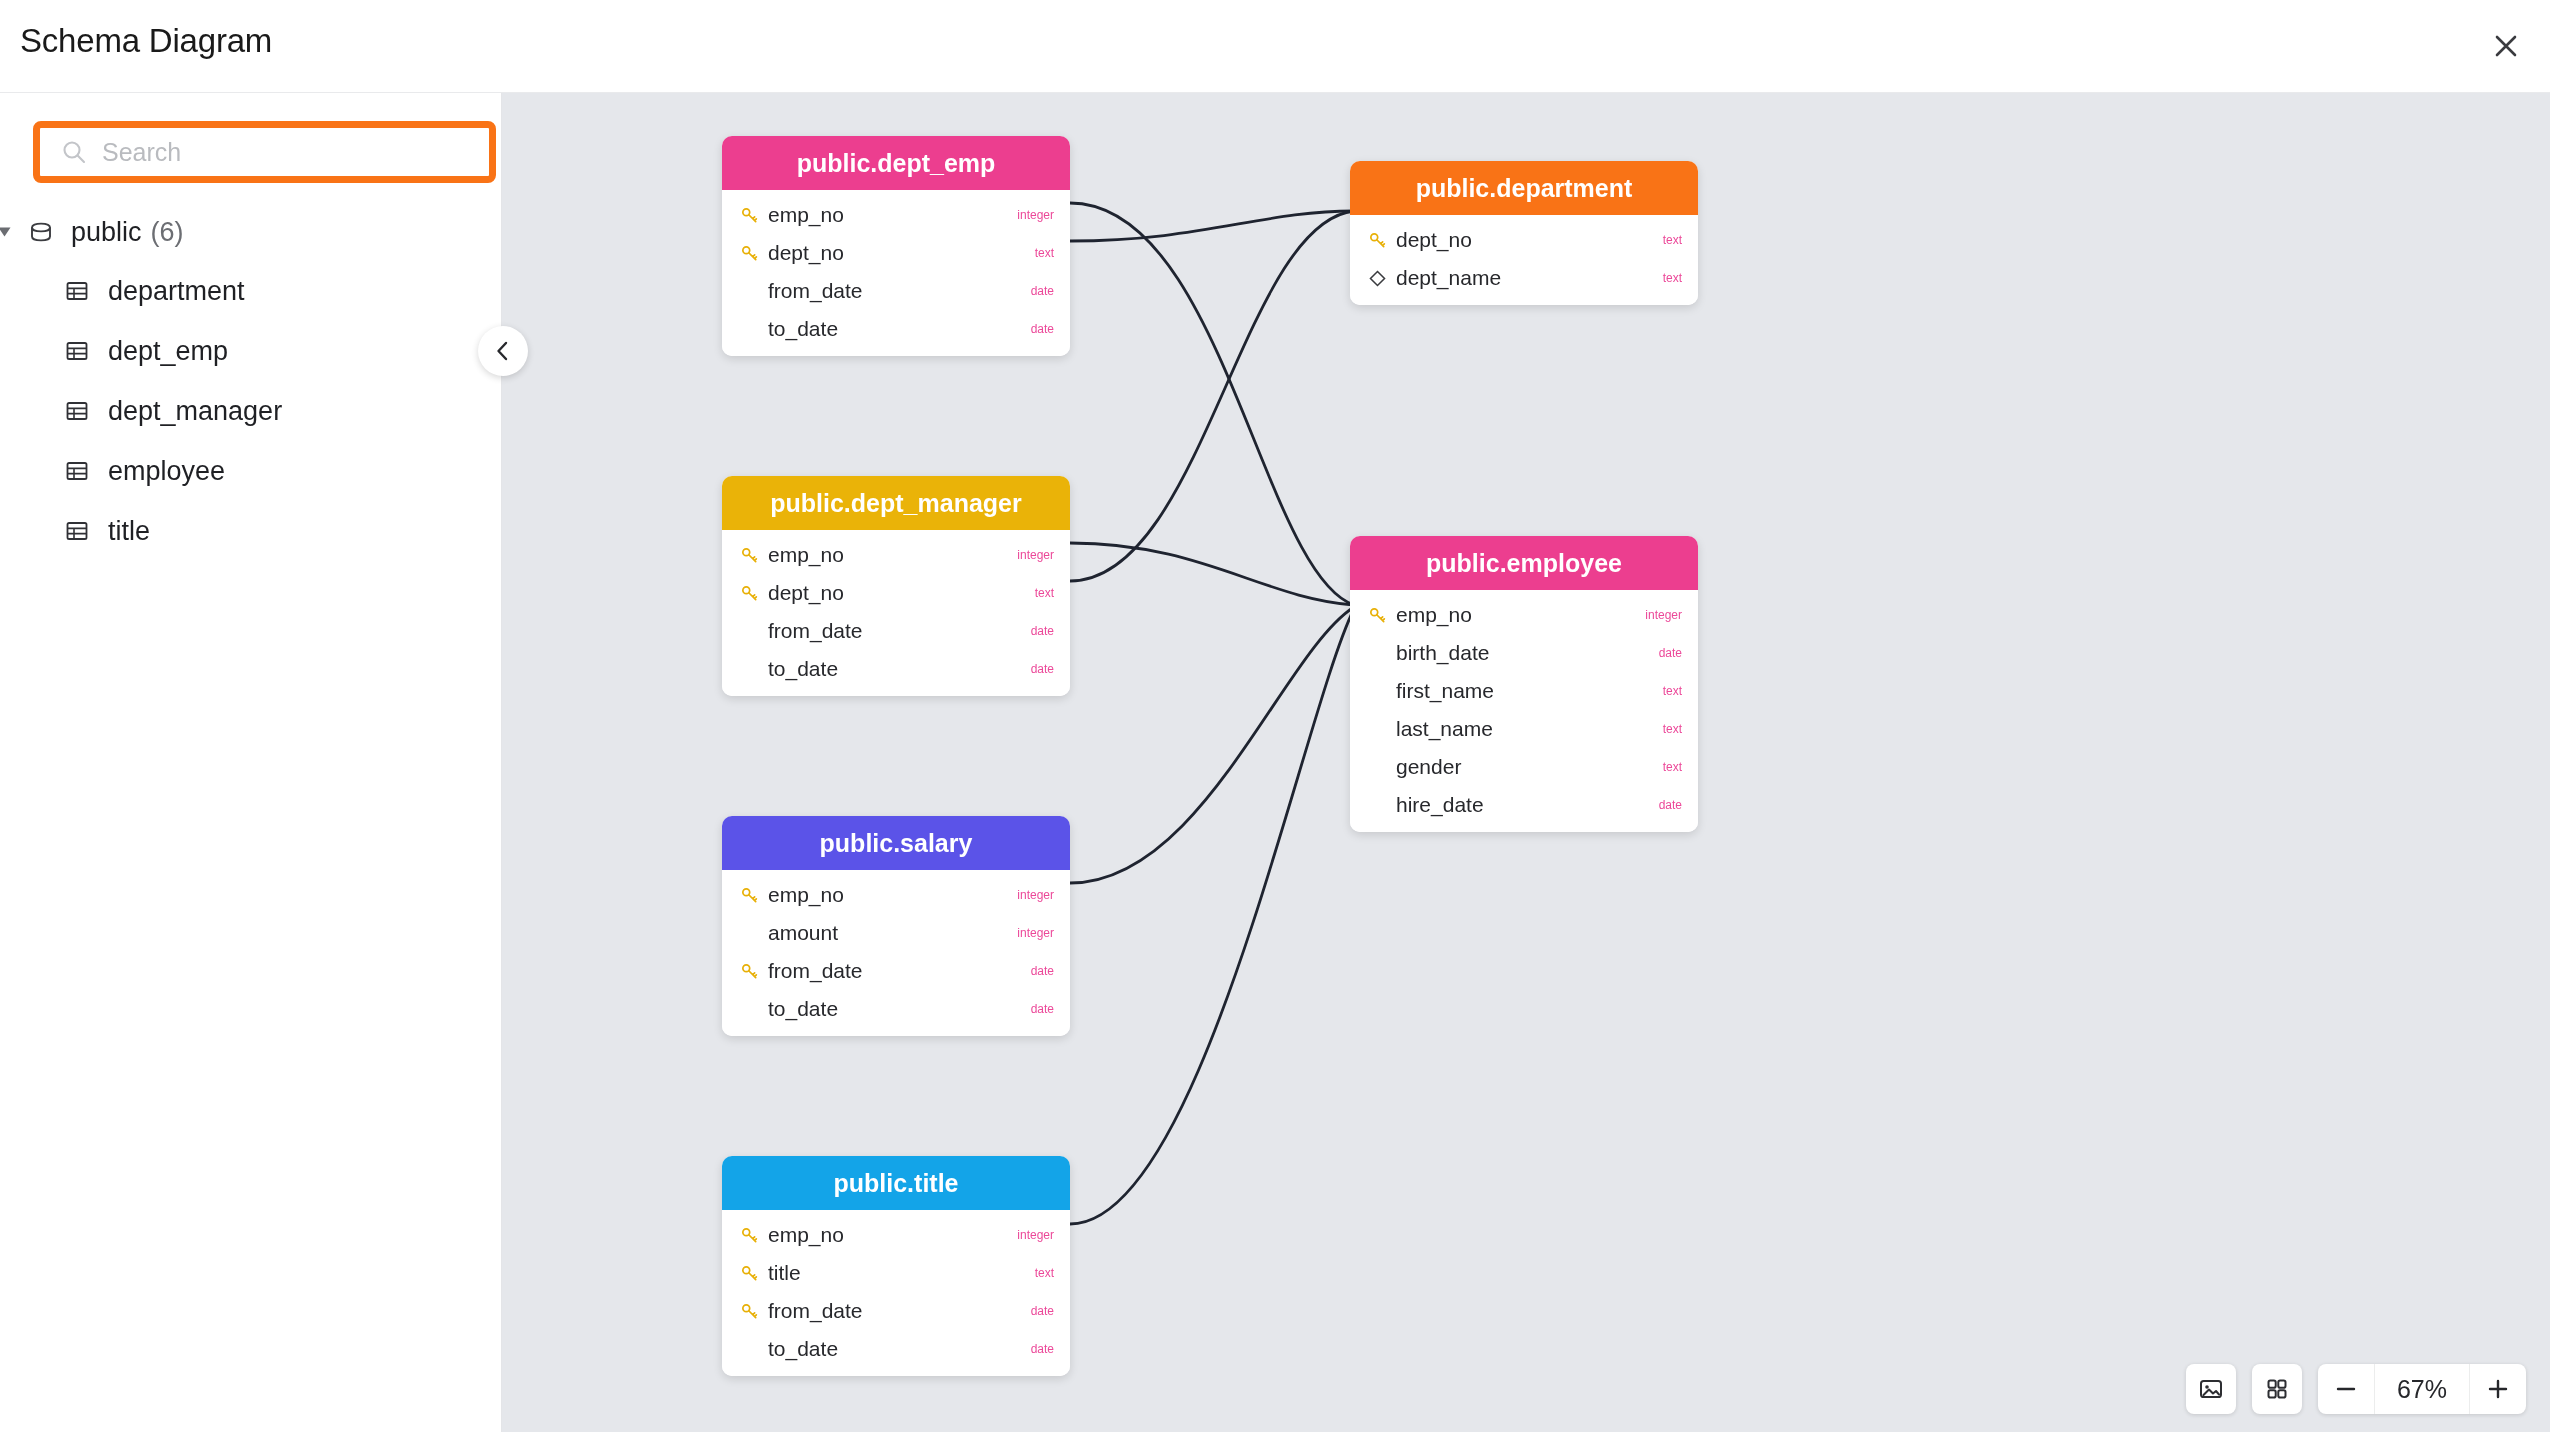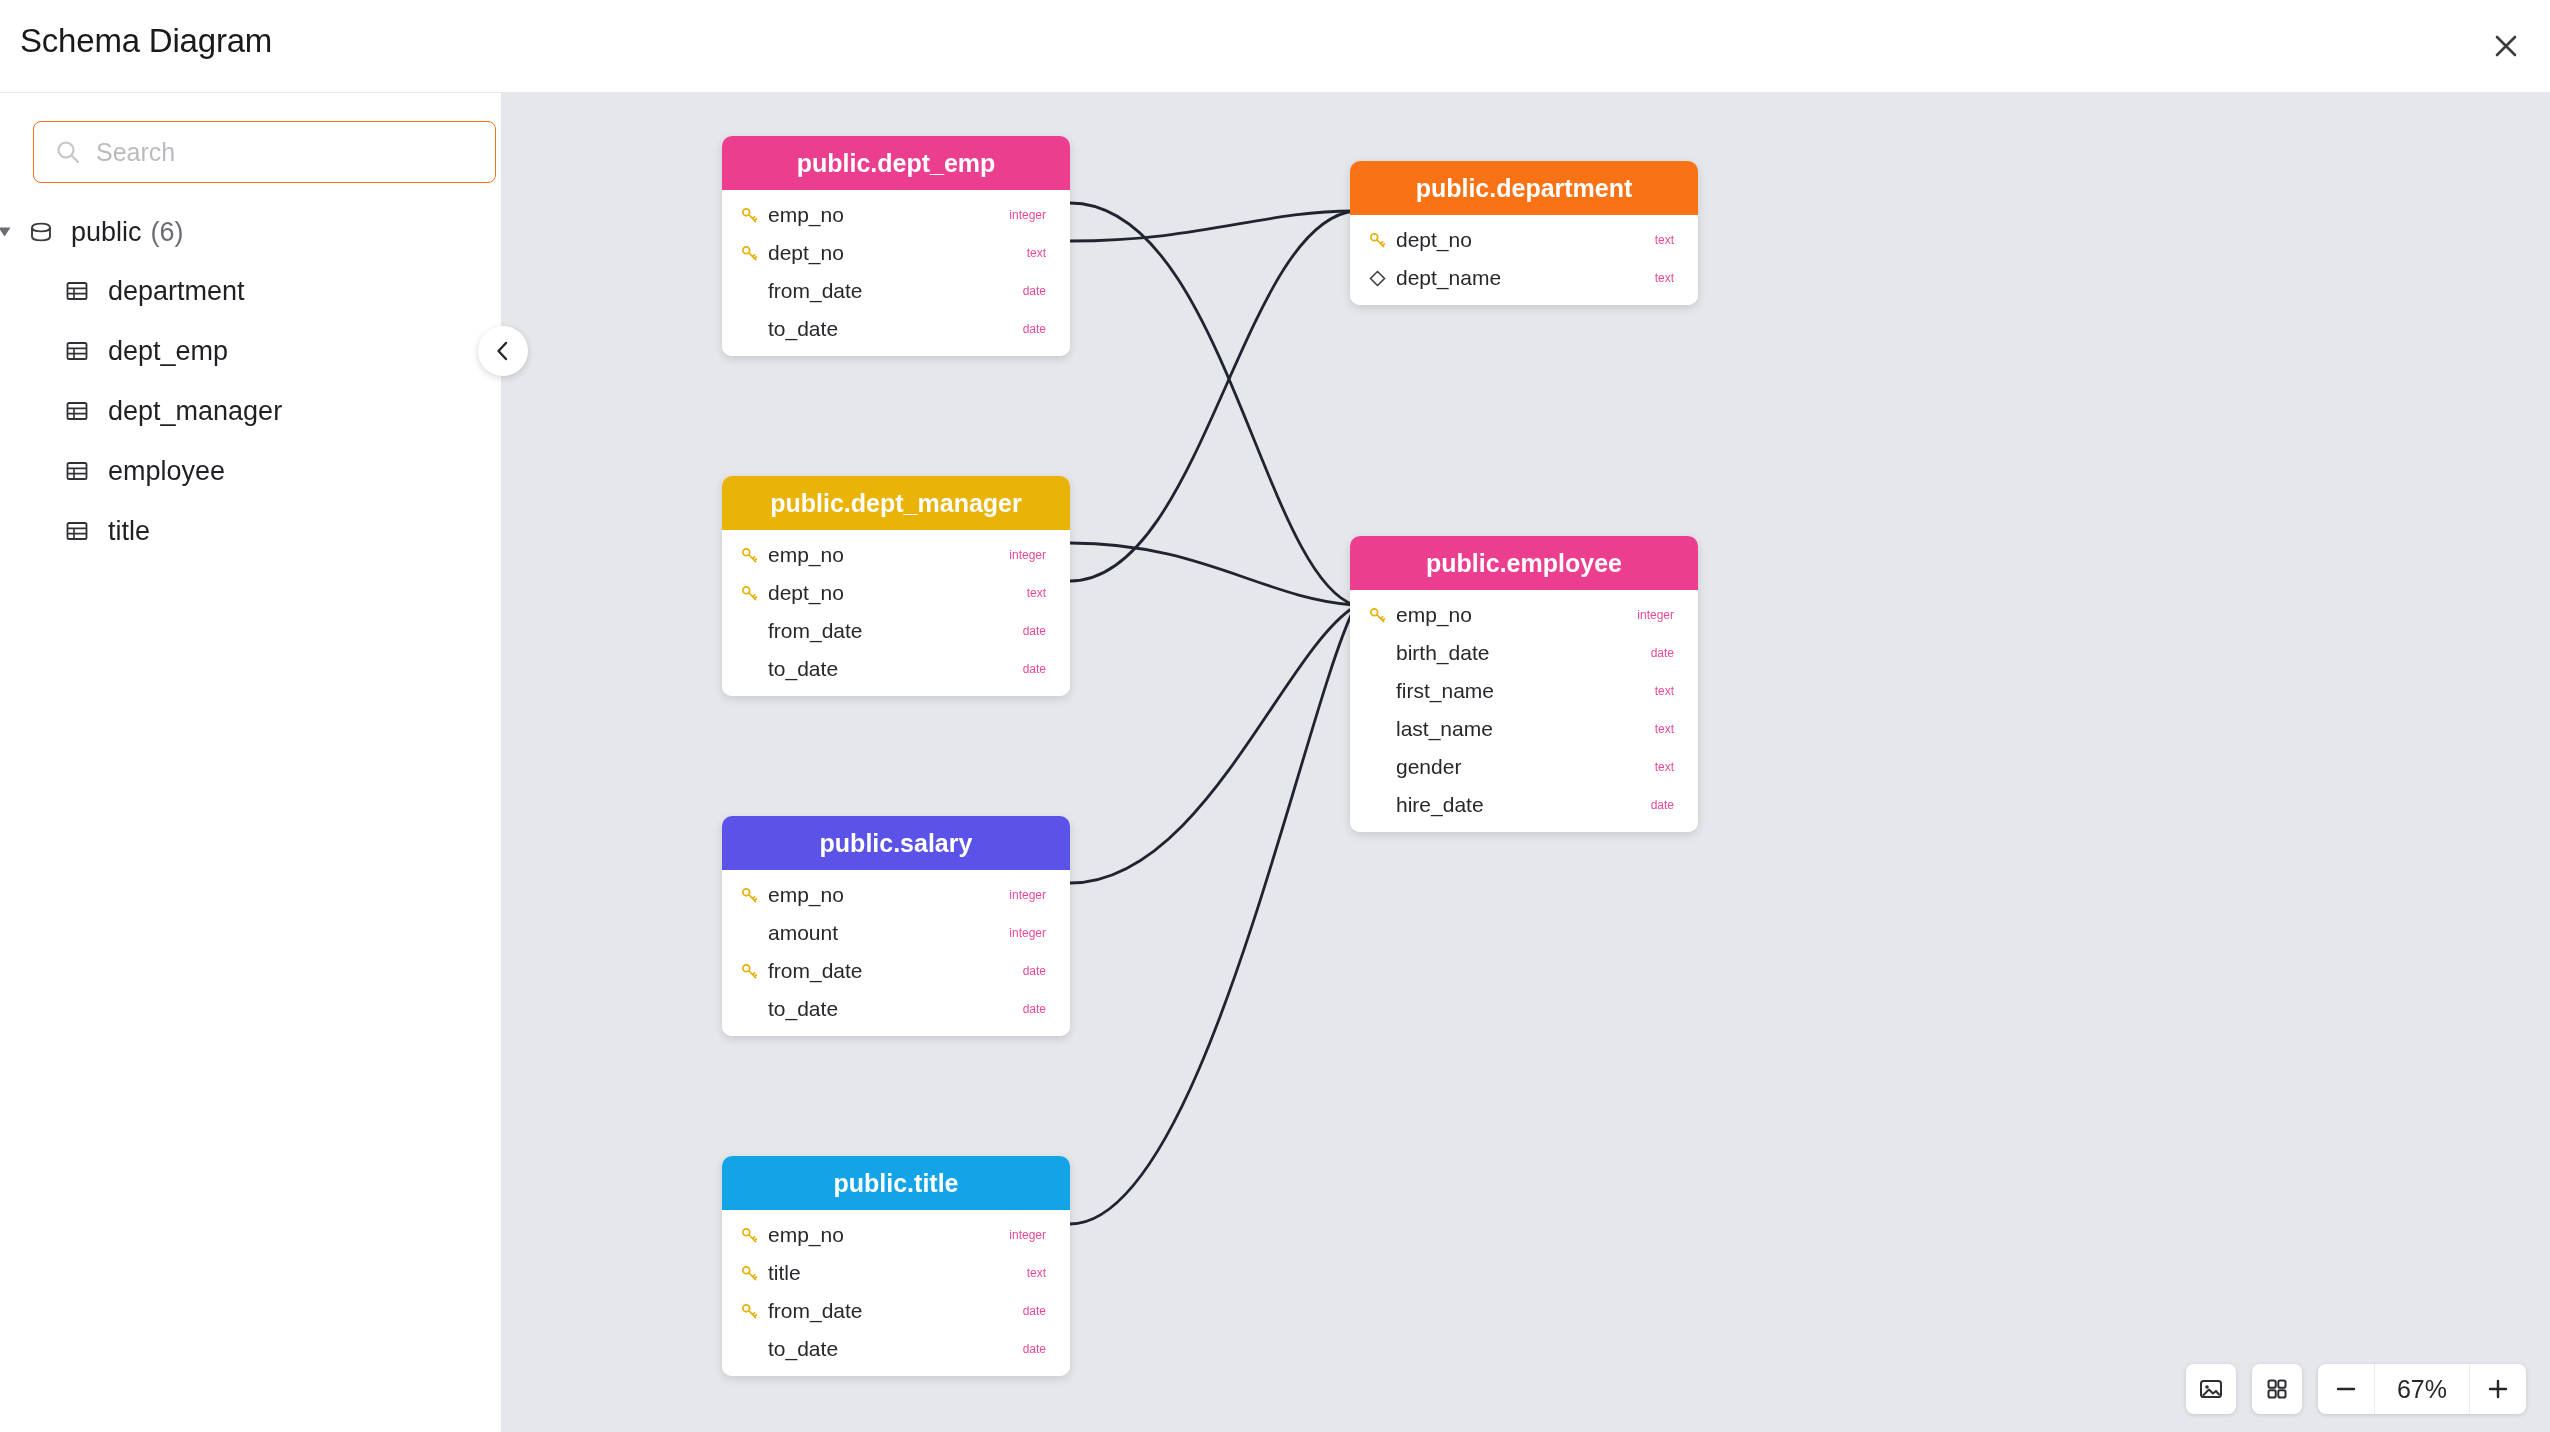--- a/index.html
+++ b/index.html
@@ -34,21 +34,21 @@
   
   .sidebar {
     position: absolute; left: 0; top: 93px;
     width: 502px; height: 1339px;
     background: #ffffff;
     border-right: 1px solid #e4e5e8;
   }
   .search-wrap {
     position: absolute; left: 33px; top: 28px;
     width: 463px; height: 62px;
-    border: 1px solid #f97316; border-radius: 8px;
+    border: 7px solid #f97316; border-radius: 8px;
     background: #fff; display: flex; align-items: center;
   }
   .search-icon { margin-left: 20px; display: block; flex: 0 0 auto; }
   .search-input {
     flex: 1; border: none; outline: none; background: transparent;
     font-family: "Liberation Sans", sans-serif;
     font-size: 25px; color: #222; margin-left: 14px; padding-right: 14px;
   }
   .search-input::placeholder { color: #b9bbbf; }
 
@@ -101,21 +101,21 @@
     overflow: hidden;
     cursor: move;
   }
   .node-header {
     height: 54px; display: flex; align-items: center; justify-content: center;
     font-size: 25px; font-weight: 700; color: #ffffff;
   }
   .node-body { padding: 6px 0 8px 0; background: #fff; }
   .col-row {
     height: 38px; display: flex; align-items: center;
-    padding: 0 24px 0 14px; font-size: 21px;
+    padding: 0 16px 0 14px; font-size: 21px;
   }
   .col-icon {
     width: 26px; flex: 0 0 auto; display: flex;
     align-items: center; justify-content: center; margin-right: 6px;
   }
   .col-name { color: #27282c; flex: 1; white-space: nowrap; }
   .col-type { color: #ec4899; font-size: 12px; white-space: nowrap; }
 
   
   .toolbar {

